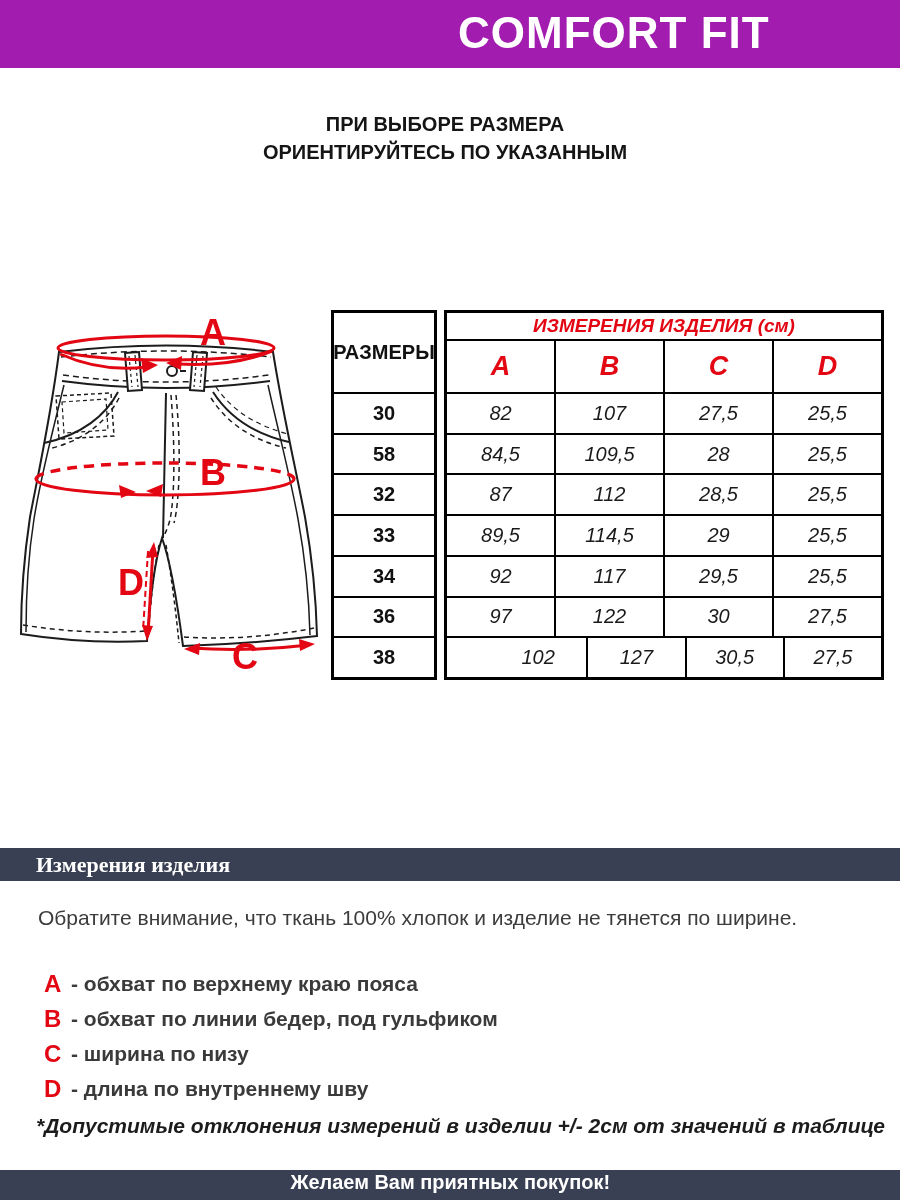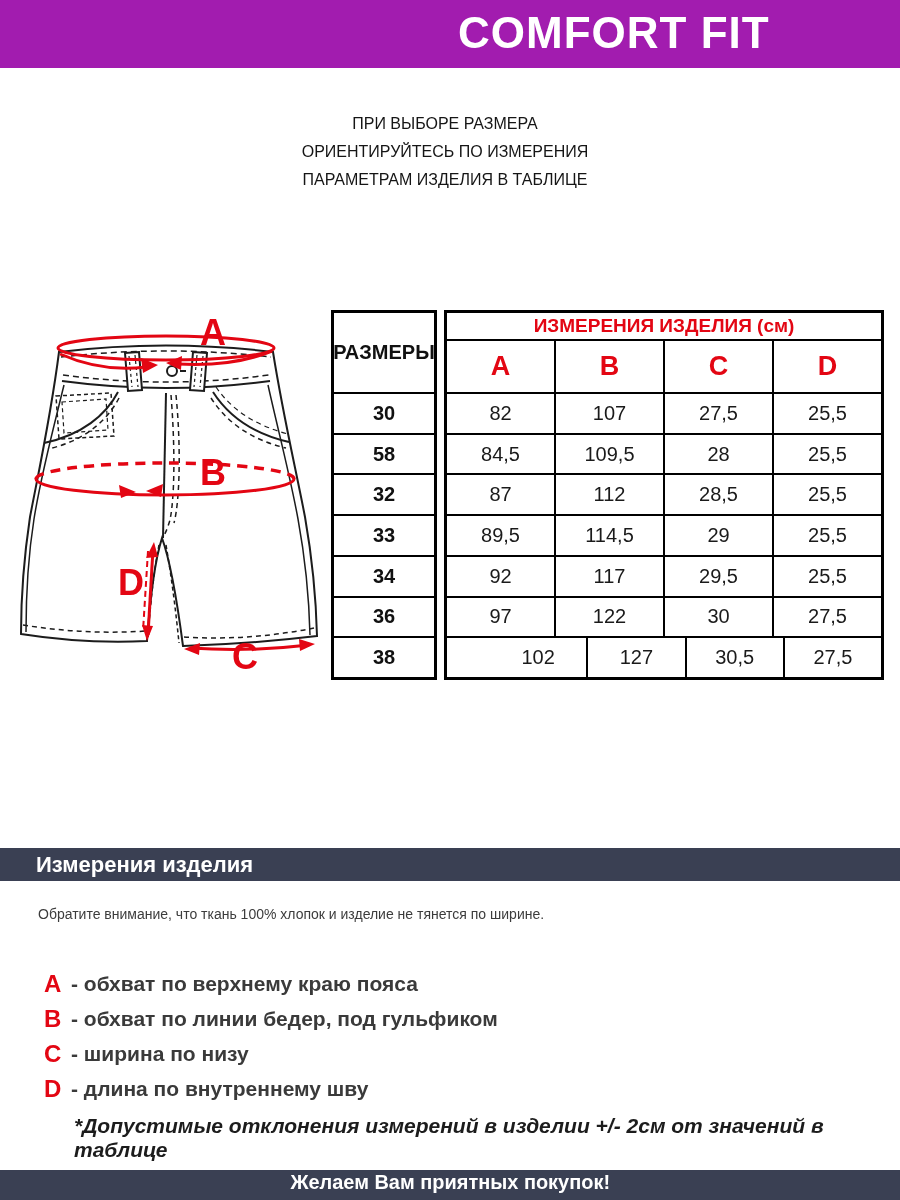--- a/index.html
+++ b/index.html
@@ -6,61 +6,61 @@
   body { background:#ffffff; font-family:"Liberation Sans", sans-serif; }
   .page { position:relative; width:900px; height:1200px; background:#ffffff; overflow:hidden; }
 
   
   .topbar { position:absolute; left:0; top:0; width:900px; height:68px; background:#a21caf; }
   .brand { position:absolute; left:458px; top:0; height:68px; line-height:66px;
            color:#ffffff; font-weight:bold; font-size:44px; letter-spacing:1px; }
 
   
   .intro { position:absolute; left:0; top:110px; width:890px; text-align:center;
-           font-size:16px; font-weight:normal; color:#151515; line-height:28px; }
+           font-size:20px; font-weight:bold; color:#151515; line-height:28px; }
 
   
   .diagram { position:absolute; left:0; top:295px; width:335px; height:400px; }
 
   
   .sizes-box { position:absolute; left:331px; top:310px; width:106px; height:370px;
                border:3px solid #000; display:flex; flex-direction:column; background:#fff; }
   .sizes-head { height:81px; border-bottom:2px solid #000; display:flex; align-items:center;
                 justify-content:center; font-weight:bold; font-size:20px; color:#111; }
   .sizes-rows { flex:1; display:flex; flex-direction:column; }
   .size-cell { flex:1; display:flex; align-items:center; justify-content:center;
                font-weight:bold; font-size:20px; color:#111; border-bottom:2px solid #000; }
   .size-cell:last-child { border-bottom:none; }
 
   .meas-box { position:absolute; left:444px; top:310px; width:440px; height:370px;
-              border:3px solid #000; display:flex; flex-direction:column; background:#fff; }
+              border:3px solid #000; display:flex; flex-direction:column; background:#fff;font-style:italic; }
   .group-head { height:28px; border-bottom:2px solid #000; display:flex; align-items:center;
                 justify-content:center; font-weight:bold; font-size:19px; color:#e30613; }
   .cols-row { height:53px; border-bottom:2px solid #000; display:flex; }
   .col-cell { flex:1; display:flex; align-items:center; justify-content:center;
               font-weight:bold; font-size:27px; color:#e30613; border-right:2px solid #000; }
   .col-cell:last-child { border-right:none; }
   .meas-rows { flex:1; display:flex; flex-direction:column; }
   .meas-row { flex:1; display:flex; border-bottom:2px solid #000; }
   .meas-row:last-child { border-bottom:none;padding-left:43px; }
   .meas-cell { flex:1; display:flex; align-items:center; justify-content:center;
                font-size:20px; color:#1a1a1a; border-right:2px solid #000; }
   .meas-cell:last-child { border-right:none; }
 
   
   .section-bar { position:absolute; left:0; top:848px; width:900px; height:33px;
                  background:#3a4053; color:#fff; font-weight:bold; font-size:22px;
-                 line-height:33px; padding-left:36px; }
-  .note { position:absolute; left:38px; top:906px; width:840px; font-size:14px; color:#3c3c3c; }
+                 line-height:33px; padding-left:36px;font-family:Liberation Serif, serif; }
+  .note { position:absolute; left:38px; top:906px; width:840px; font-size:21px; color:#3c3c3c; }
   .legend { position:absolute; left:44px; top:966px; }
   .legend-row { height:35px; display:flex; align-items:center; }
   .legend-letter { width:27px; color:#e30613; font-weight:bold; font-size:24px; }
   .legend-text { font-weight:bold; font-size:21px; color:#3a3a3a; }
   .disclaimer { position:absolute; left:36px; top:1114px; font-size:21px; font-weight:bold;
-                font-style:italic; color:#1c1c1c;margin-left:38px; }
+                font-style:italic; color:#1c1c1c; }
 
   
   .footer-bar { position:absolute; left:0; top:1170px; width:900px; height:30px;
                 background:#3a4053; display:flex; justify-content:center; }
   .footer-text { color:#ffffff; font-weight:bold; font-size:21px; display:inline-block;
                  transform:scaleX(0.95); }
 
   svg text.red-letter { font-family:"Liberation Sans", sans-serif; font-weight:bold;
                         font-size:36px; fill:#e30613; }
 </style>
@@ -68,22 +68,21 @@
 <body>
 
 <div class="page">
 
   <div class="topbar">
     <span class="brand">COMFORT FIT</span>
   </div>
 
   <div class="intro">
     <div>ПРИ ВЫБОРЕ РАЗМЕРА</div>
-    <div>ОРИЕНТИРУЙТЕСЬ ПО ИЗМЕРЕНИЯ</div>
-    <div>ПАРАМЕТРАМ ИЗДЕЛИЯ В ТАБЛИЦЕ</div>
+    <div>ОРИЕНТИРУЙТЕСЬ ПО УКАЗАННЫМ</div>
   </div>
 
   <svg class="diagram" viewBox="0 0 335 400" xmlns="http://www.w3.org/2000/svg">
 
     <path fill="#ffffff" stroke="#1c1c1c" stroke-width="2" d="M 59,57 Q 166,44 273,57 C 283,120 296,175 305,222 C 312,262 316,300 317,341
          Q 250,349 183,351 C 177,305 171,268 162,243 C 154,268 150,305 147,346
          Q 84,349 21,339 C 21,300 24,262 30,222 C 39,175 51,120 59,57 Z"></path>
 
     <path fill="none" stroke="#1c1c1c" stroke-width="2" d="M 62,86 Q 166,100 270,86"></path>
     <path fill="none" stroke="#1c1c1c" stroke-width="1.5" stroke-dasharray="6,4" d="M 61,62 Q 166,50 271,62"></path>

